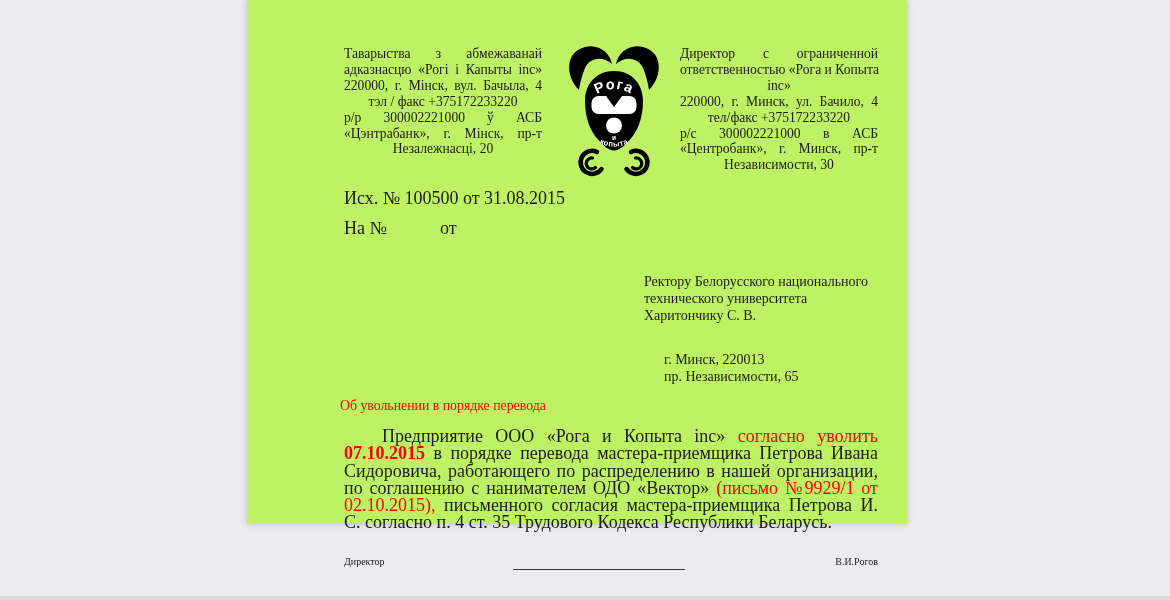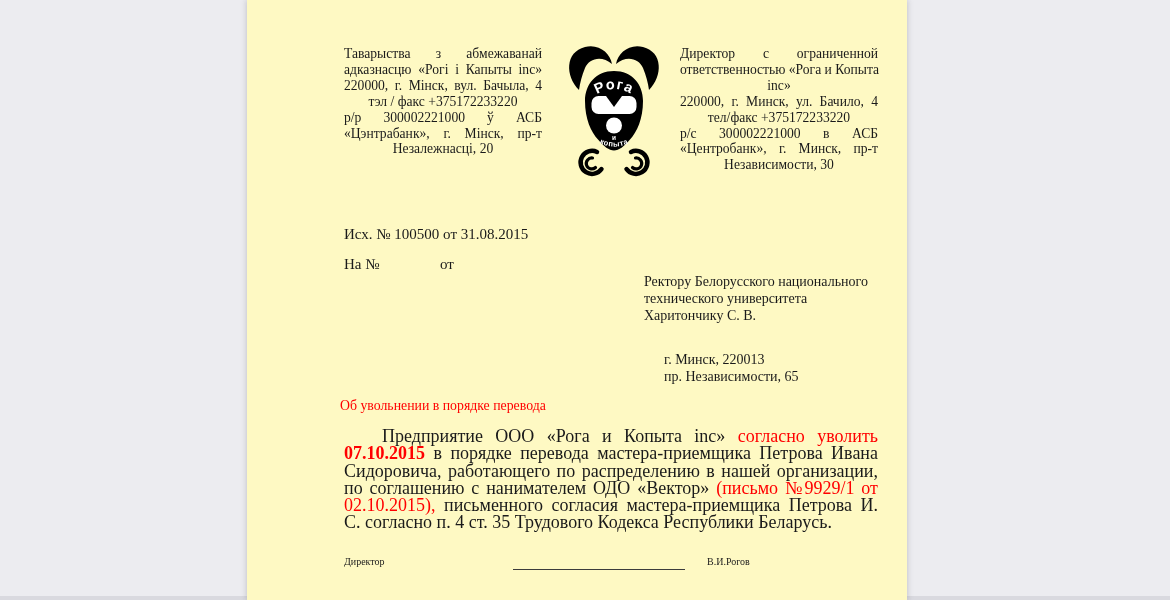--- a/index.html
+++ b/index.html
@@ -4,33 +4,33 @@
 <style>
   html,body{margin:0;padding:0;}
   .stage{
     position:relative;width:1170px;height:600px;overflow:hidden;
     background:#ececf0;
     font-family:"Liberation Serif","DejaVu Serif",serif;
     color:#1a1a1a;
   }
   .bottom-band{position:absolute;left:0;bottom:0;width:100%;height:4px;background:#d9d9df;}
   .page{
-    position:absolute;left:247px;top:0;width:660px;height:600px;
-    background:#fef9c3;box-shadow:0 0 6px rgba(40,40,60,.25);
+    position:absolute;left:247px;top:0;width:660px;height:524px;
+    background:#bef264;box-shadow:0 0 6px rgba(40,40,60,.25);
   }
   .abs{position:absolute;}
   
   .lh-col{font-size:13.6px;line-height:15.9px;}
   .lh-left{left:97px;top:46px;width:198px;}
   .lh-right{left:433px;top:46px;width:198px;}
   .jl{text-align:justify;text-align-last:justify;white-space:nowrap;}
   .nl{text-align:center;white-space:nowrap;}
   .logo-box{left:308px;top:42px;width:118px;height:142px;}
   
-  .ref{font-size:15px;line-height:16px;white-space:nowrap;margin-top:36px;}
+  .ref{font-size:18px;line-height:16px;white-space:nowrap;}
   .ref-out{left:97px;top:190px;}
   .ref-reply{left:97px;top:220px;width:170px;}
   .ref-from{position:absolute;left:96px;top:0;}
   
   .recipient{left:397px;top:273px;width:242px;font-size:14px;line-height:17px;}
   .recipient-addr{left:397px;top:351px;width:242px;font-size:14px;line-height:17px;margin-left:20px;}
   
   .subject{left:93px;top:398px;font-size:13.8px;color:#ff0000;white-space:nowrap;}
   
   .body-par{
@@ -38,21 +38,21 @@
     font-size:18px;line-height:17.3px;
     text-align:justify;text-indent:38px;
   }
   .red{color:#ff0000;}
   .redbold{color:#ff0000;font-weight:bold;}
   
   .sig{font-size:10px;white-space:nowrap;}
   .sig-title{left:97px;top:556px;}
   .sig-line{left:266px;top:569px;width:172px;height:0;border-top:1.2px solid #3c3c3c;}
   .sig-caption{left:266px;top:604px;width:172px;font-style:italic;font-size:13.4px;}
-  .sig-name{left:460px;top:556px;width:171px;}
+  .sig-name{left:460px;top:556px;width:171px;text-align:right;}
   .logo-svg{width:100%;height:100%;display:block;}
 </style>
 </head>
 <body>
 
 <div class="stage">
   <div class="bottom-band"></div>
 
   <div class="page">
 

